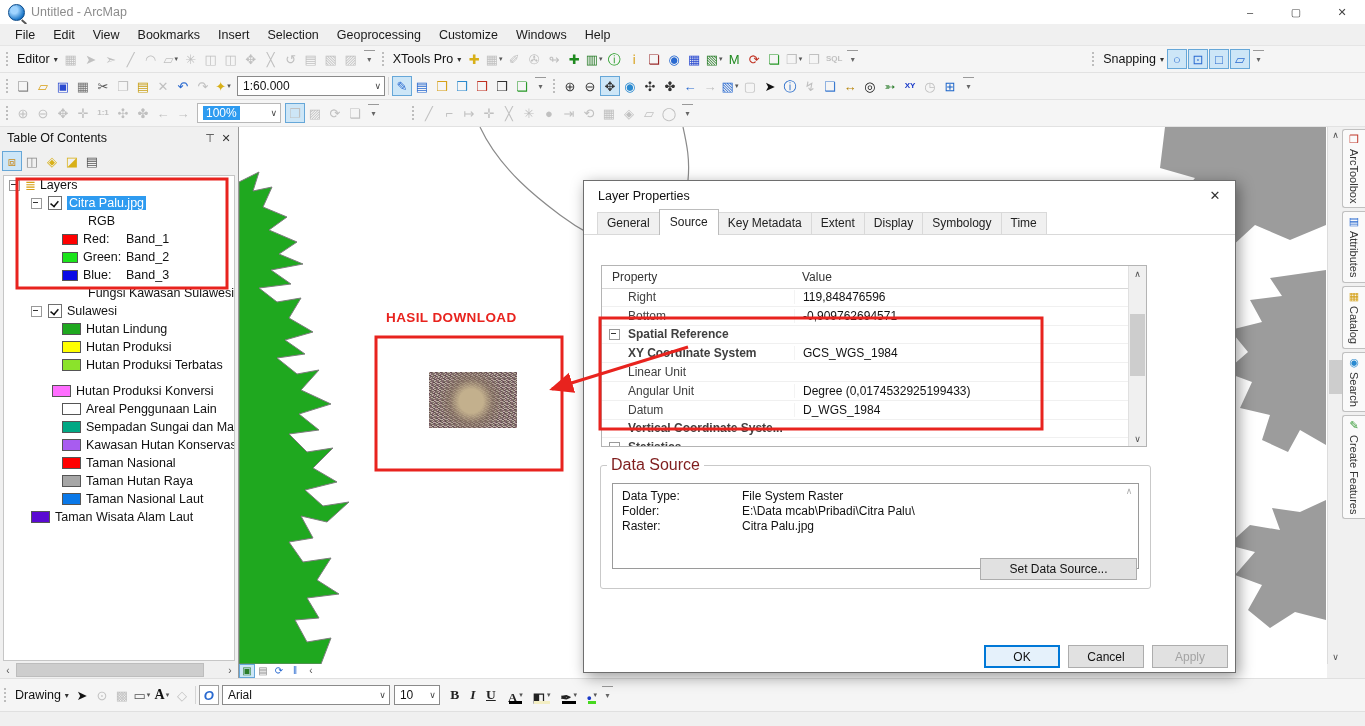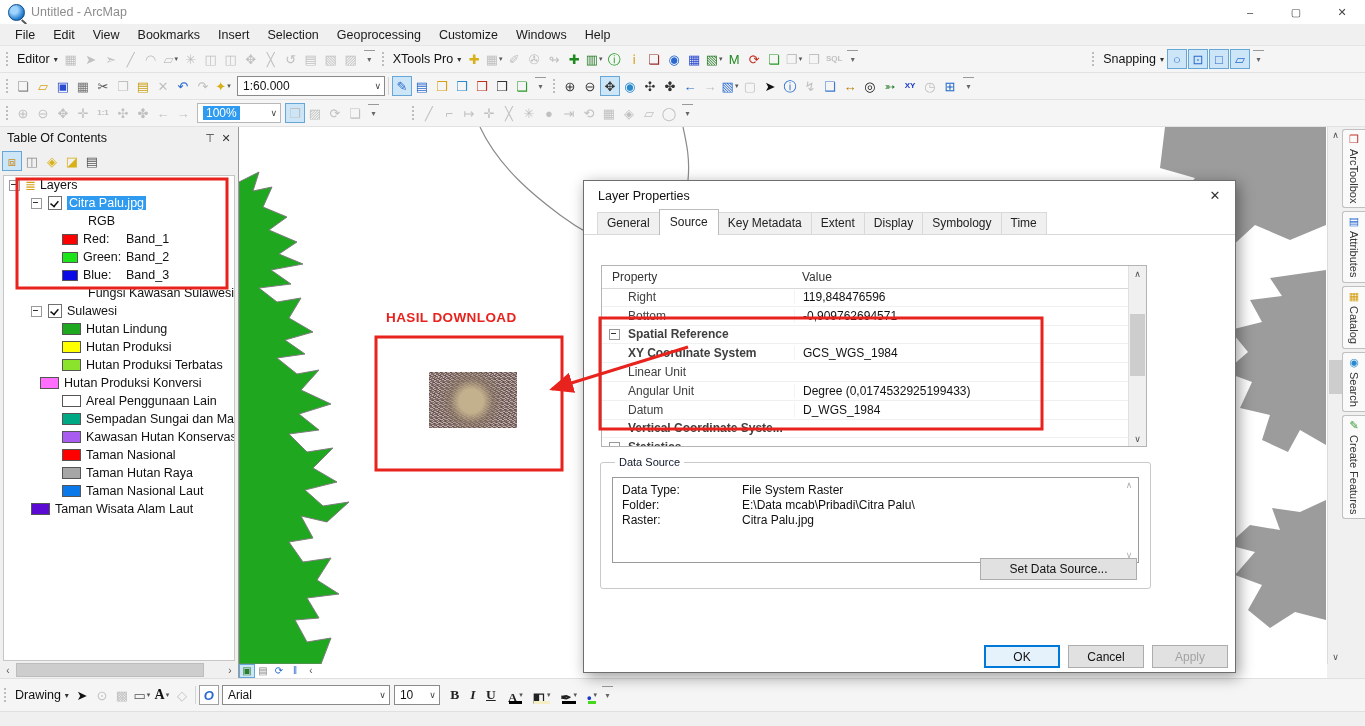--- a/index.html
+++ b/index.html
@@ -95,21 +95,21 @@
   .gexp::after{content:"";position:absolute;left:1px;top:3px;width:5px;height:1px;background:#333;}
   .grow.group .gexp{visibility:visible;}
   .pname{width:166px;padding-left:8px;color:#404040;white-space:nowrap;}
   .pval{flex:1;border-left:1px solid #f3f3f3;padding-left:8px;color:#111;white-space:nowrap;}
   .grow.bold .pname{font-weight:bold;}
   .gscroll{position:absolute;right:0;top:0;width:17px;bottom:0;background:#f0f0f0;border-left:1px solid #e0e0e0;}
   .gscroll .up,.gscroll .dn{position:absolute;left:0;width:17px;height:15px;display:flex;align-items:center;justify-content:center;color:#505050;font-size:9px;}
   .gscroll .up{top:0;} .gscroll .dn{bottom:0;}
   .gthumb{position:absolute;left:1px;width:15px;top:48px;height:62px;background:#cdcdcd;}
   .ds-group{position:absolute;left:16px;top:275px;width:551px;height:133px;border:1px solid #c9c9c9;border-radius:3px;margin:0;padding:0;box-sizing:border-box;}
-  .ds-group legend{font-size:11px;color:#0f172a;margin-left:14px;padding:0 4px;}
+  .ds-group legend{font-size:16px;color:#7f1d1d;margin-left:6px;padding:0 4px;}
   .ds-box{position:absolute;left:11px;top:9px;width:527px;height:86px;border:1px solid #9a9a9a;background:#fff;padding:5px 0 0 9px;box-sizing:border-box;}
   .ds-row{display:flex;height:15px;font-size:12px;color:#111;}
   .ds-k{width:120px;}
   .ds-scroll{position:absolute;right:2px;top:2px;bottom:2px;width:14px;display:flex;flex-direction:column;justify-content:space-between;align-items:center;color:#b0b0b0;font-size:9px;}
   .btn{font-family:"Liberation Sans",sans-serif;font-size:12px;color:#111;background:#e1e1e1;border:1px solid #adadad;}
   .set-ds{position:absolute;right:13px;bottom:8px;width:157px;height:22px;}
   .dlg-btns{position:absolute;right:7px;bottom:4px;display:flex;gap:8px;}
   .dlg-btns .btn{width:76px;height:23px;}
   .btn.ok{border:2px solid #0078d7;background:#e5f1fb;}
   .btn:disabled{color:#a3a3a3;}
@@ -597,21 +597,21 @@
             <span class="tree-label">Hutan Lindung</span>
           </div>
           <div class="trow18" style="padding-left:58px;">
             <span class="swatch" style="background: rgb(255, 255, 0);"></span>
             <span class="tree-label">Hutan Produksi</span>
           </div>
           <div class="trow18" style="padding-left:58px;">
             <span class="swatch" style="background: rgb(139, 227, 43);"></span>
             <span class="tree-label">Hutan Produksi Terbatas</span>
           </div>
-          <div class="trow18" style="padding-left:36px;">
+          <div class="trow18" style="padding-left:48px;margin-top:8px;">
             <span class="swatch" style="background: rgb(255, 110, 255);"></span>
             <span class="tree-label">Hutan Produksi Konversi</span>
           </div>
           <div class="trow18" style="padding-left:58px;">
             <span class="swatch" style="background: rgb(255, 255, 255);"></span>
             <span class="tree-label">Areal Penggunaan Lain</span>
           </div>
           <div class="trow18" style="padding-left:58px;">
             <span class="swatch hatch" style="background: rgb(0, 168, 132);"></span>
             <span class="tree-label">Sempadan Sungai dan Mata A</span>

